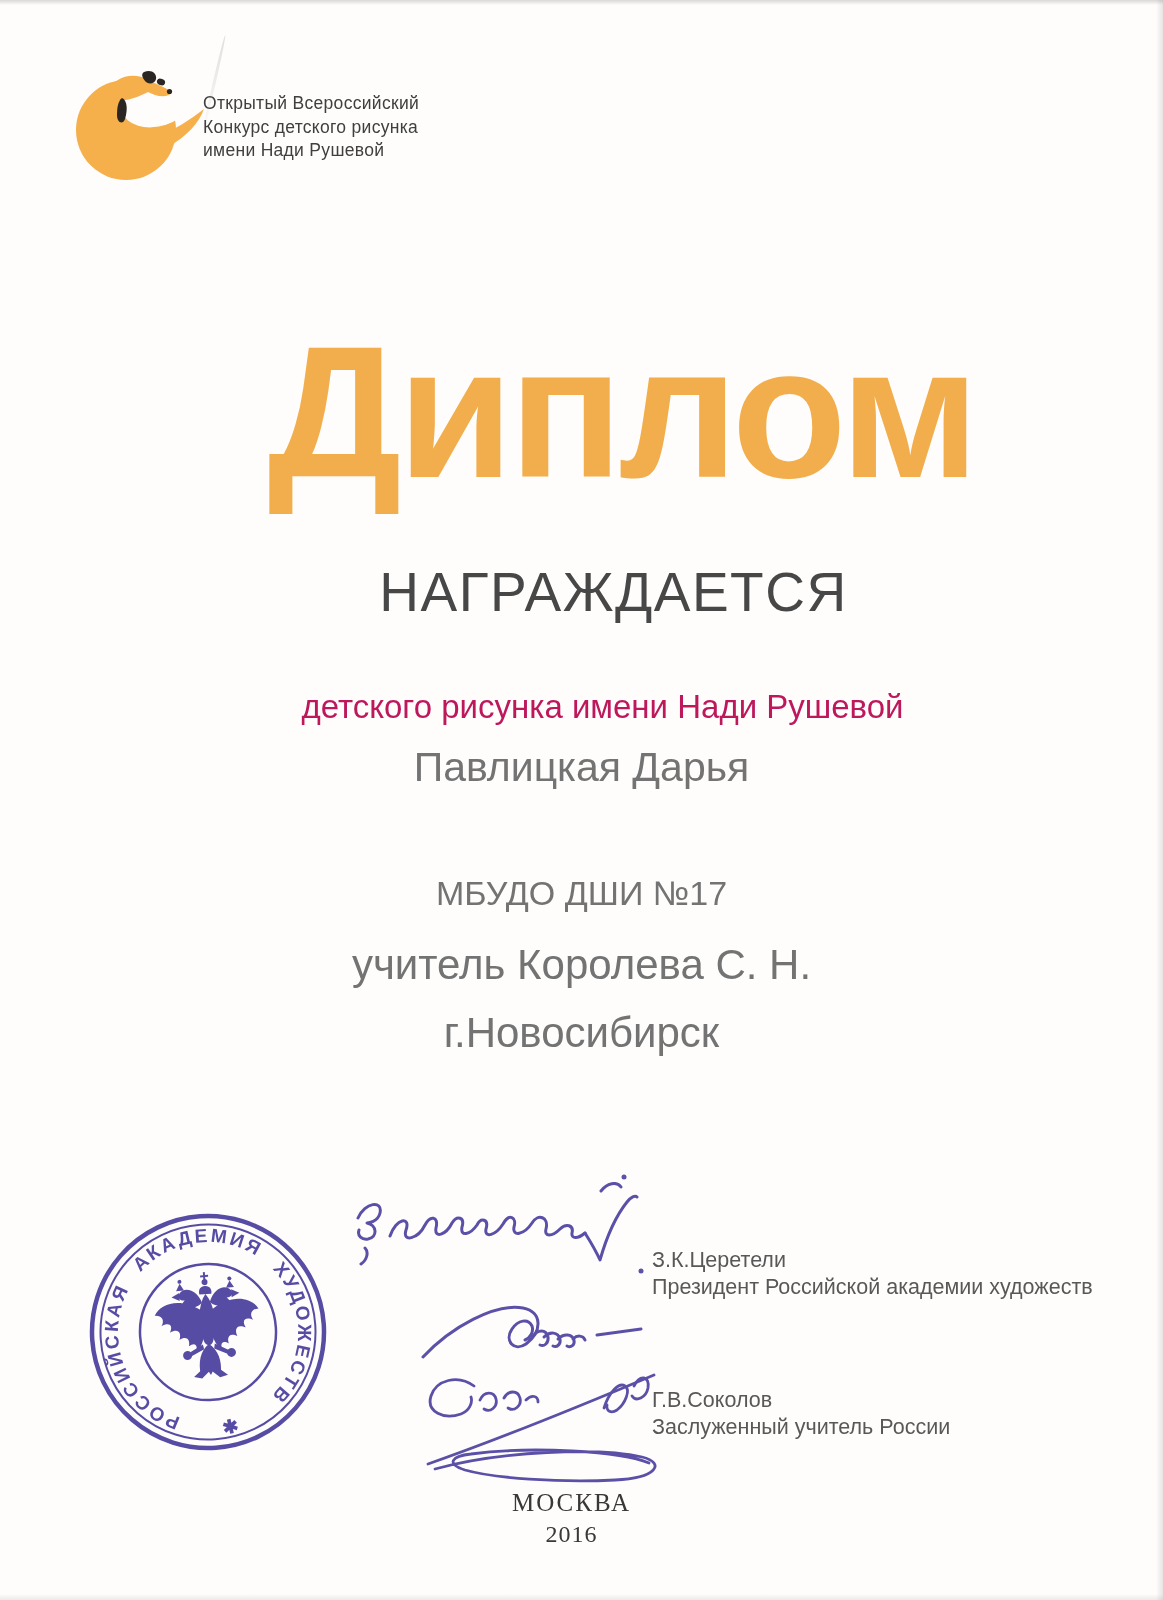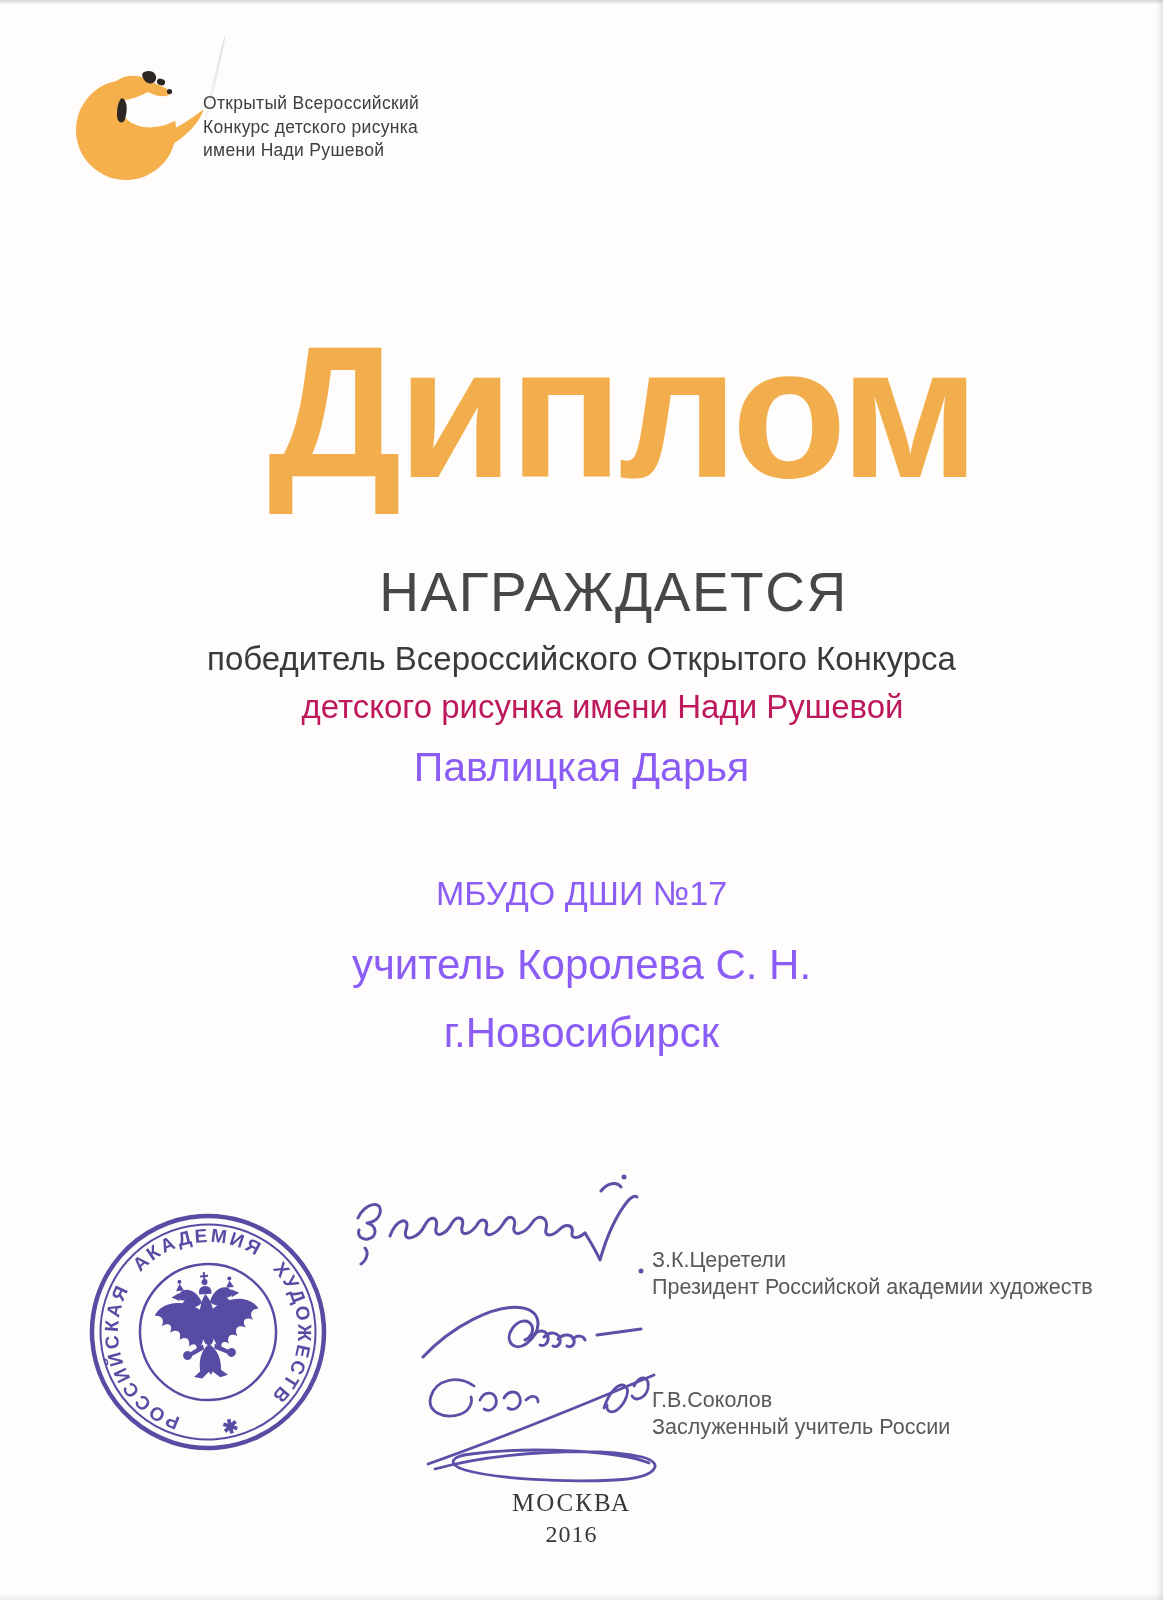--- a/index.html
+++ b/index.html
@@ -18,21 +18,21 @@
   .logo-caption span{display:block;}
 
   .diploma-title{
     top:318px;font-size:188px;font-weight:bold;line-height:1;
     color:#f2ae4d;letter-spacing:-4px;margin-left:40px;
   }
   .award-heading{top:560px;font-size:55px;color:#474747;letter-spacing:1.5px;margin-left:32px;}
   .subtitle-1{top:640px;font-size:33px;color:#3a3a3a;}
   .subtitle-2{top:688px;font-size:33px;color:#be185d;padding-left:21px;}
 
-  .recip{color:#8b5cf6;}
+  .recip{color:#737373;}
   .recip-name{top:744px;font-size:41px;}
   .recip-age{top:811px;font-size:41px;}
   .recip-school{top:874px;font-size:34px;}
   .recip-teacher{top:941px;font-size:42px;}
   .recip-city{top:1009px;font-size:42px;}
 
   .stamp-svg{position:absolute;left:82px;top:1206px;width:252px;height:252px;}
   .sig-svg{position:absolute;}
   #sig1{left:338px;top:1172px;width:330px;height:140px;}
   #sig2{left:415px;top:1285px;width:270px;height:95px;}
@@ -79,21 +79,20 @@
 
   <div class="logo-caption">
     <span>Открытый Всероссийский</span>
     <span>Конкурс детского рисунка</span>
     <span>имени Нади Рушевой</span>
   </div>
 
   <div class="line diploma-title">Диплом</div>
 
   <div class="line award-heading">НАГРАЖДАЕТСЯ</div>
-  <div class="line subtitle-1">победитель Всероссийского Открытого Конкурса</div>
   <div class="line subtitle-2">детского рисунка имени Нади Рушевой</div>
 
   <div class="line recip recip-name">Павлицкая Дарья</div>
   <div class="line recip recip-school">МБУДО ДШИ №17</div>
   <div class="line recip recip-teacher">учитель Королева С. Н.</div>
   <div class="line recip recip-city">г.Новосибирск</div>
 
   <svg class="stamp-svg" viewBox="-126 -126 252 252" aria-hidden="true">
     <g transform="rotate(-4)" opacity="0.93">
       <g stroke="#4b3f9e" fill="none">

